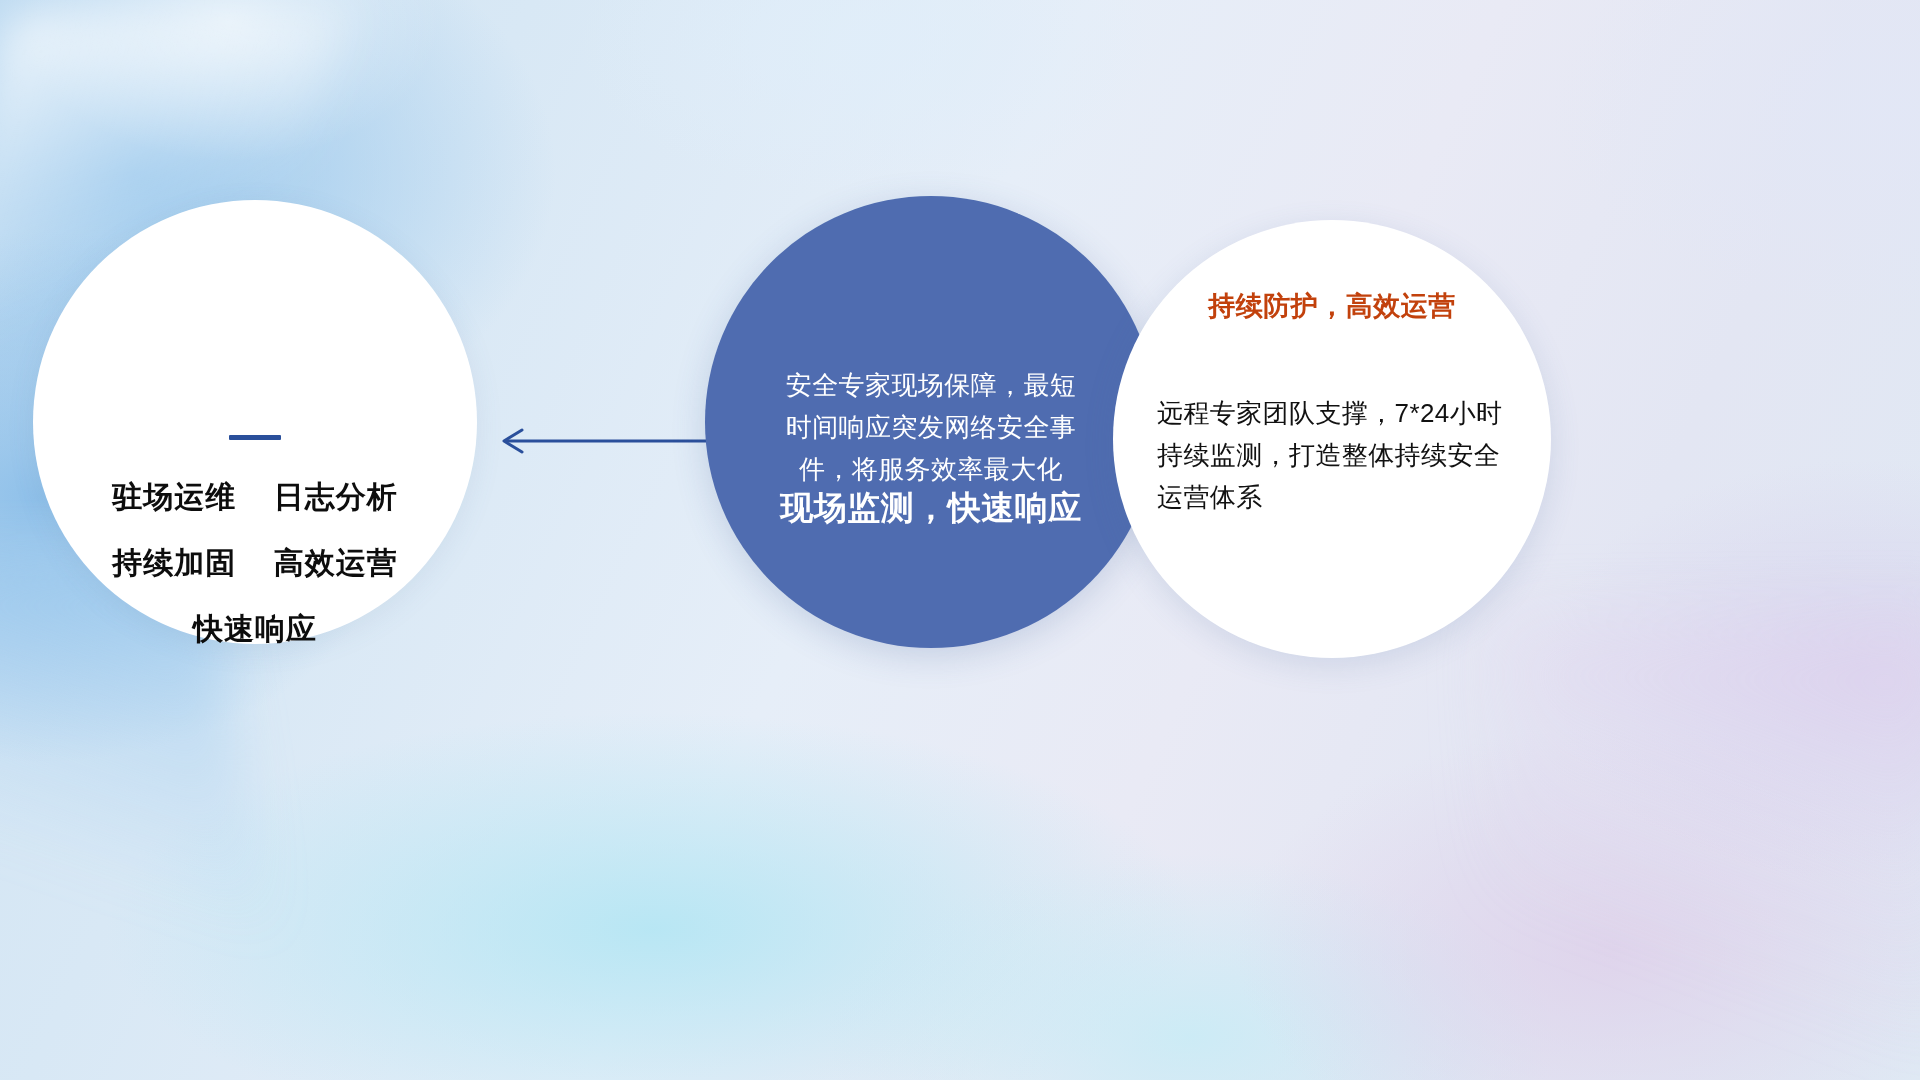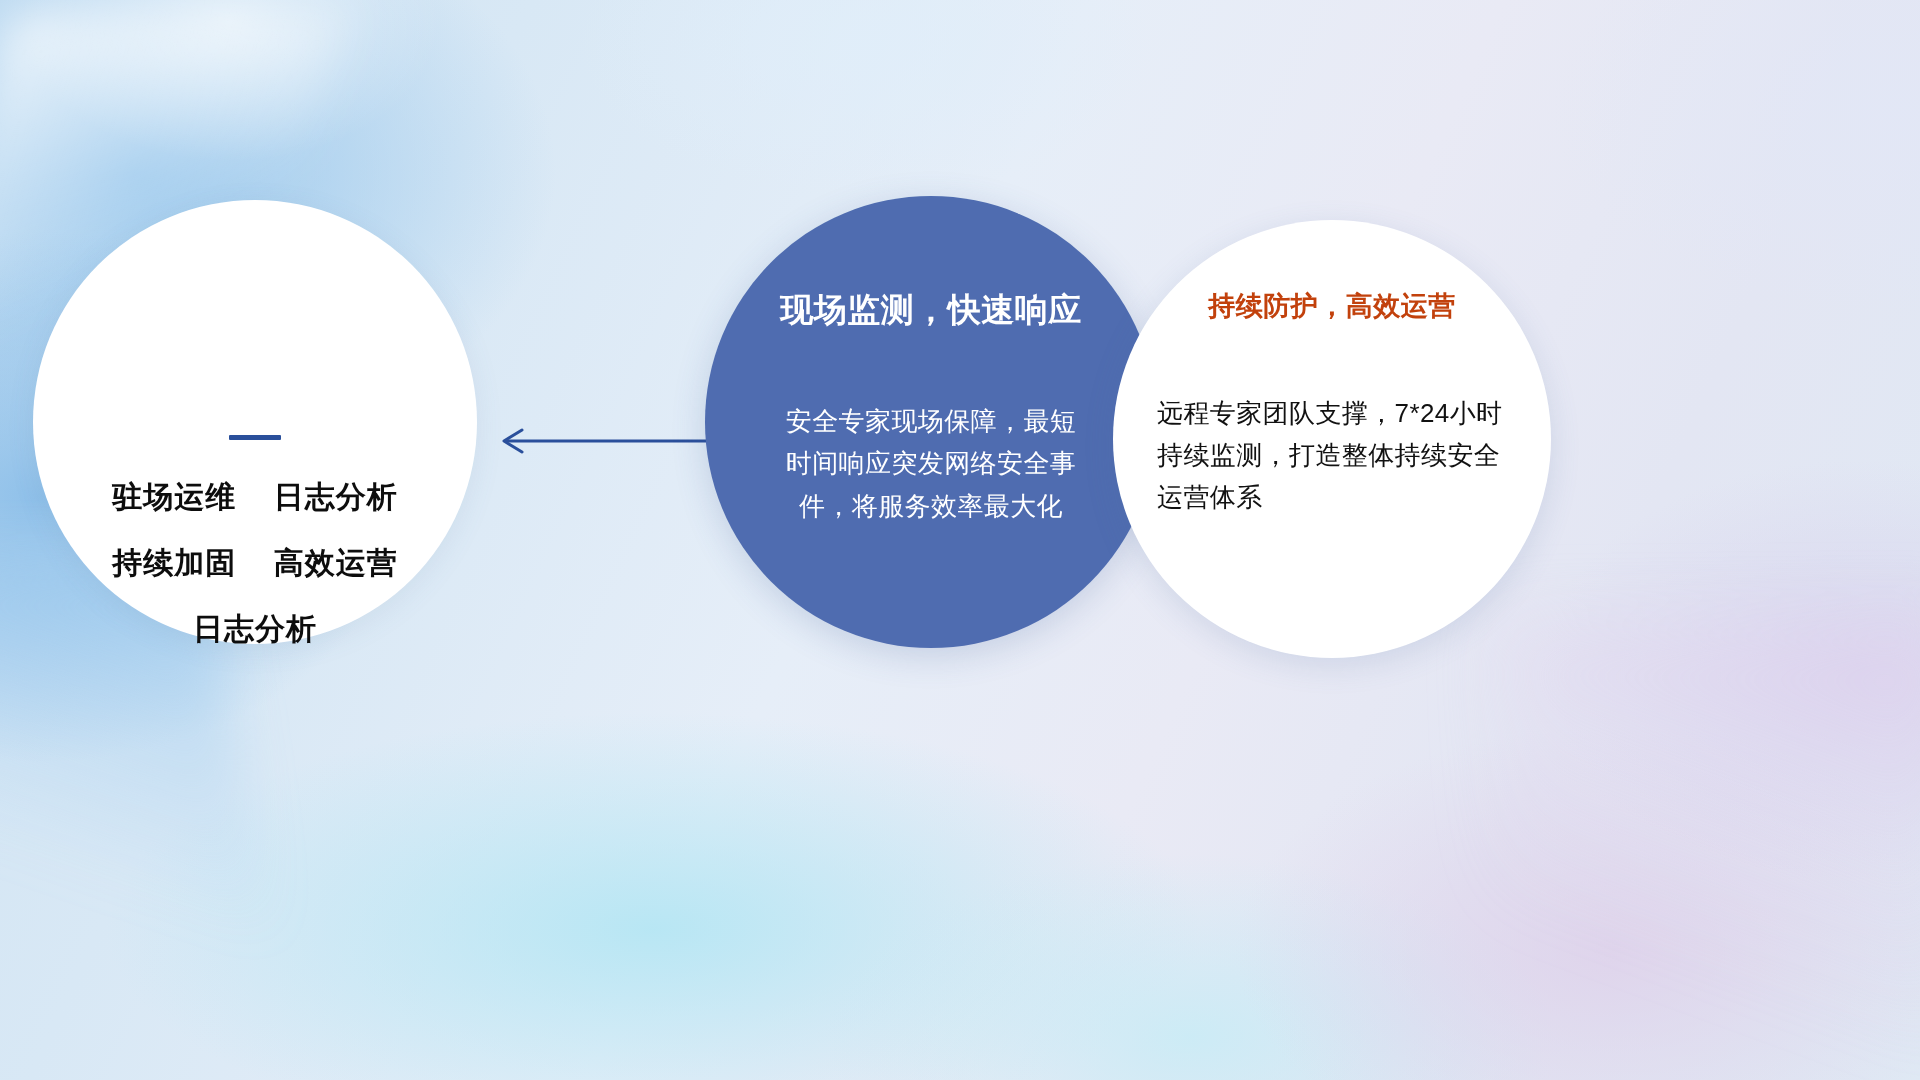--- a/index.html
+++ b/index.html
@@ -110,28 +110,28 @@
     <line x1="330" y1="17" x2="14" y2="17" stroke="#2a4f9b" stroke-width="3"></line>
     <polyline points="30,6 12,17 30,28" fill="none" stroke="#2a4f9b" stroke-width="3" stroke-linecap="round" stroke-linejoin="round"></polyline>
   </svg>
 </div>
 
 <div class="circle" id="circle-left">
   <div class="inner">
     <div id="accent-rule"></div>
     <div class="left-line">驻场运维    日志分析</div>
     <div class="left-line">持续加固    高效运营</div>
-    <div class="left-line">日志分析</div>
+    <div class="left-line">快速响应</div>
   </div>
 </div>
 
 <div class="circle" id="circle-mid">
   <div class="inner">
+    <div id="mid-body">安全专家现场保障，最短时间响应突发网络安全事件，将服务效率最大化</div>
     <div id="mid-title">现场监测，快速响应</div>
-    <div id="mid-body">安全专家现场保障，最短时间响应突发网络安全事件，将服务效率最大化</div>
   </div>
 </div>
 
 <div class="circle" id="circle-right">
   <div class="inner">
     <div id="right-title">持续防护，高效运营</div>
     <div id="right-body">远程专家团队支撑，7*24小时持续监测，打造整体持续安全运营体系</div>
   </div>
 </div>
 

